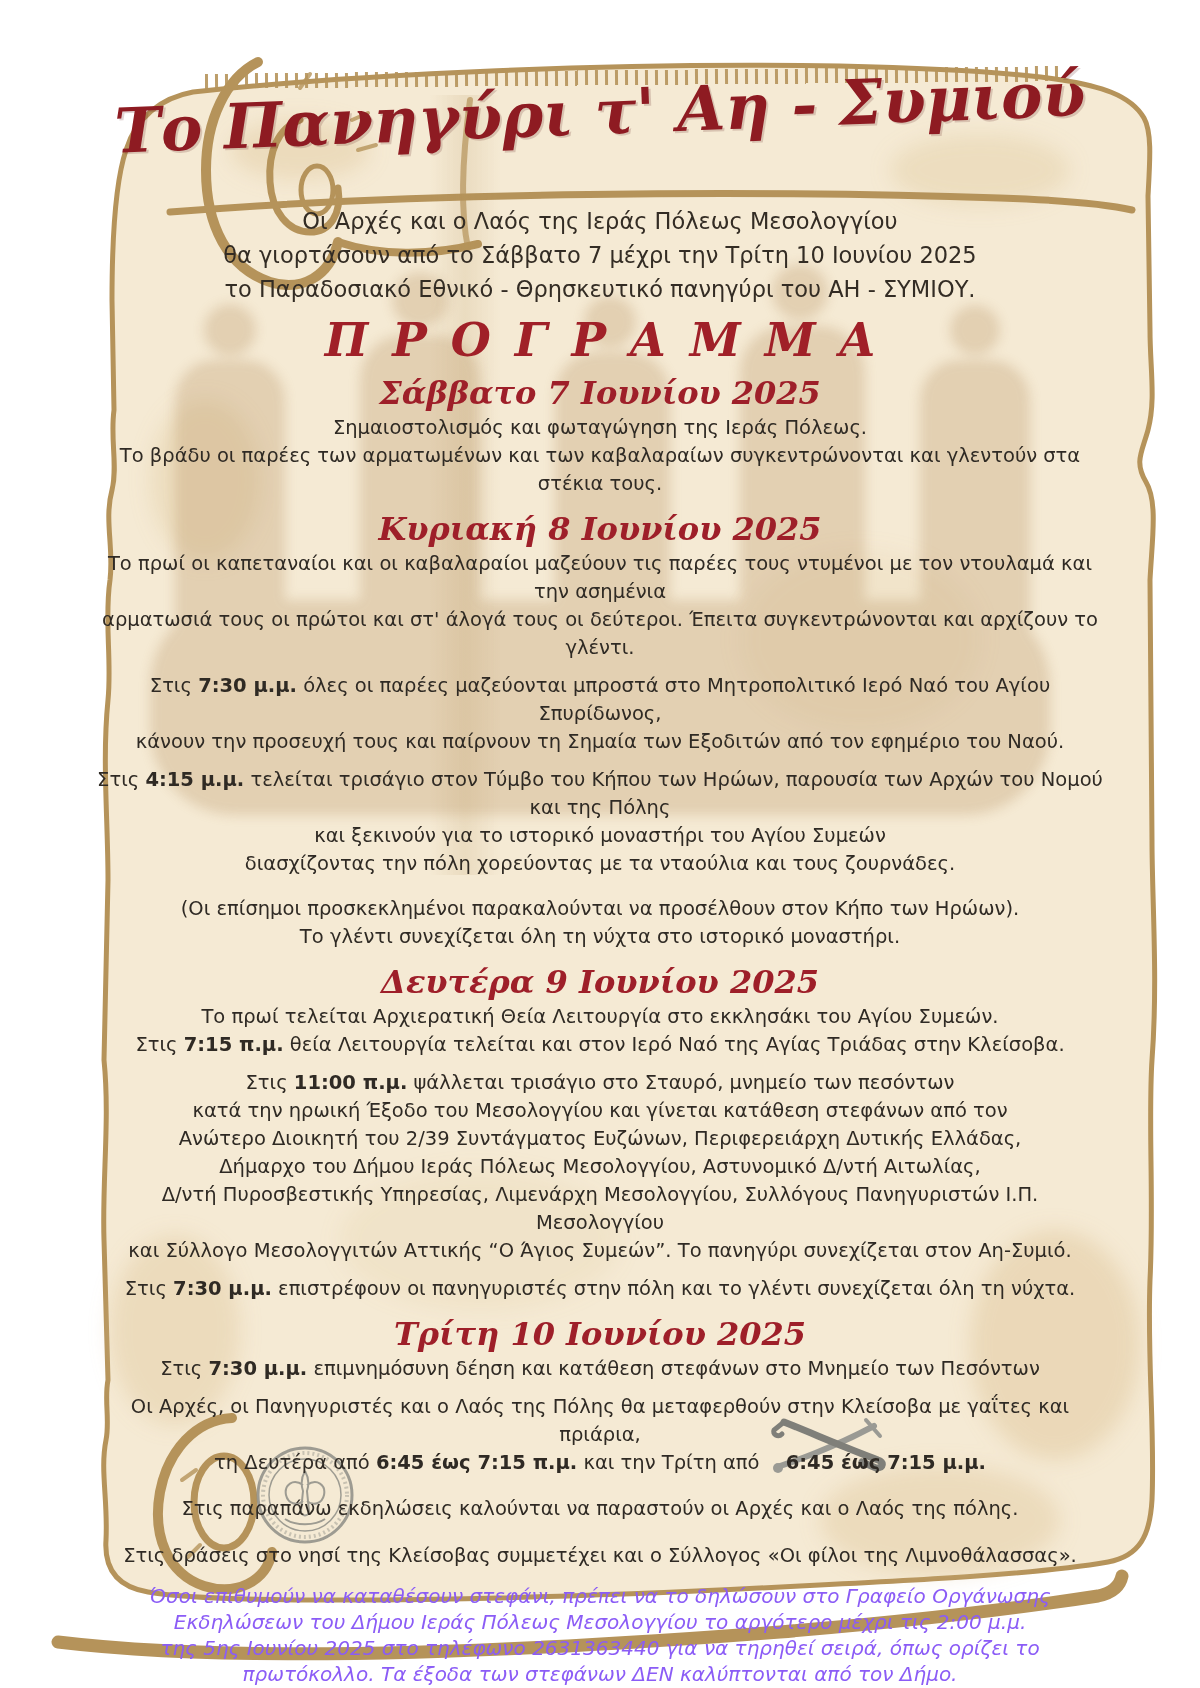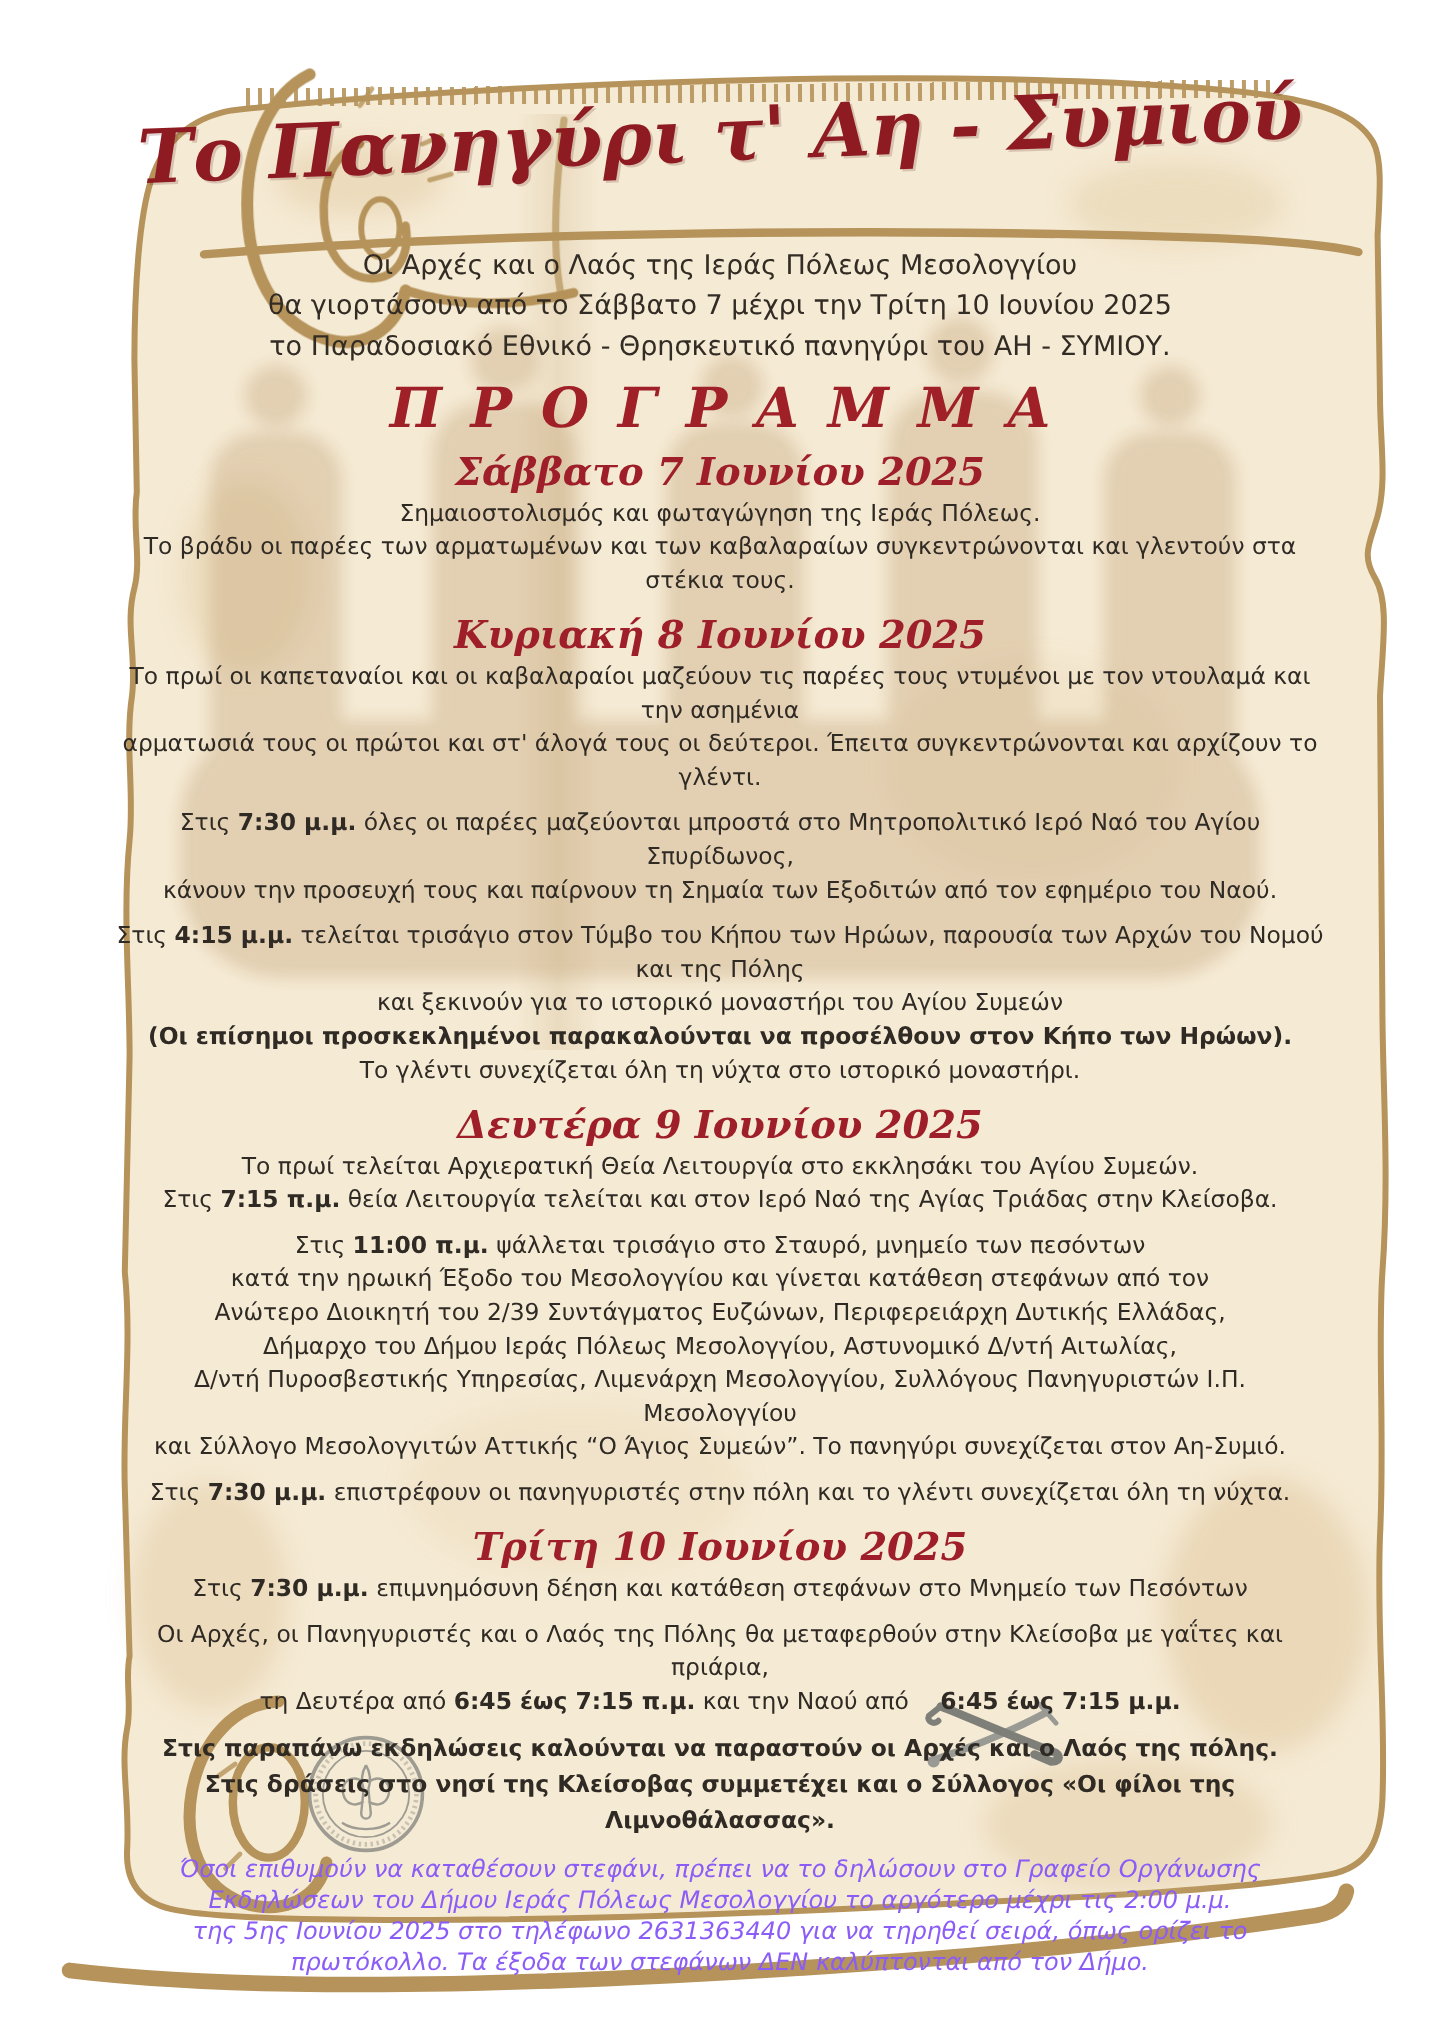--- a/index.html
+++ b/index.html
@@ -18,21 +18,21 @@
   .intro{margin-top:56px;}
   .intro-line{font-size:22.5px;line-height:34px;color:#332c24;margin:0;}
   .program{font-family:"DejaVu Serif",serif;font-weight:bold;font-style:italic;
            font-size:46px;line-height:52px;letter-spacing:24px;text-indent:24px;
            color:#a02028;margin:8px 0 0 0;}
   .day-heading{font-family:"DejaVu Serif",serif;font-weight:bold;font-style:italic;
            font-size:32px;line-height:42px;color:#9e1f29;margin:10px 0 0 0;}
   .day-heading.first{margin-top:6px;}
   .line{font-size:19.5px;line-height:28px;margin:0;color:#2f2a24;}
   .gap{margin-top:10px;}
-  .bold-line{font-weight:bold;}
+  .bold-line{font-weight:normal;margin-top:17px;}
   .tall{line-height:30px;}
   .footnote{margin-top:12px;}
   .footnote-line{font-style:italic;font-size:20px;line-height:26px;color:#8b5cf6;margin:0;}
 </style>
 </head>
 <body>
 
 <div class="poster">
 
   <svg class="scroll-svg" viewBox="0 0 1200 1688" xmlns="http://www.w3.org/2000/svg">
@@ -143,38 +143,39 @@
     <p class="line">Σημαιοστολισμός και φωταγώγηση της Ιεράς Πόλεως.</p>
     <p class="line">Το βράδυ οι παρέες των αρματωμένων και των καβαλαραίων συγκεντρώνονται και γλεντούν στα στέκια τους.</p>
 
     <h3 class="day-heading">Κυριακή 8 Ιουνίου 2025</h3>
     <p class="line">Το πρωί οι καπεταναίοι και οι καβαλαραίοι μαζεύουν τις παρέες τους ντυμένοι με τον ντουλαμά και την ασημένια</p>
     <p class="line">αρματωσιά τους οι πρώτοι και στ' άλογά τους οι δεύτεροι. Έπειτα συγκεντρώνονται και αρχίζουν το γλέντι.</p>
     <p class="line gap"><span>Στις </span><span style="font-weight: bold;">7:30 μ.μ.</span><span> όλες οι παρέες μαζεύονται μπροστά στο Μητροπολιτικό Ιερό Ναό του Αγίου Σπυρίδωνος,</span></p>
     <p class="line">κάνουν την προσευχή τους και παίρνουν τη Σημαία των Εξοδιτών από τον εφημέριο του Ναού.</p>
     <p class="line gap"><span>Στις </span><span style="font-weight: bold;">4:15 μ.μ.</span><span> τελείται τρισάγιο στον Τύμβο του Κήπου των Ηρώων, παρουσία των Αρχών του Νομού και της Πόλης</span></p>
     <p class="line">και ξεκινούν για το ιστορικό μοναστήρι του Αγίου Συμεών</p>
+    <p class="line">διασχίζοντας την πόλη χορεύοντας με τα νταούλια και τους ζουρνάδες.</p>
     <p class="line bold-line">(Οι επίσημοι προσκεκλημένοι παρακαλούνται να προσέλθουν στον Κήπο των Ηρώων).</p>
     <p class="line">Το γλέντι συνεχίζεται όλη τη νύχτα στο ιστορικό μοναστήρι.</p>
 
     <h3 class="day-heading">Δευτέρα 9 Ιουνίου 2025</h3>
     <p class="line">Το πρωί τελείται Αρχιερατική Θεία Λειτουργία στο εκκλησάκι του Αγίου Συμεών.</p>
     <p class="line"><span>Στις </span><span style="font-weight: bold;">7:15 π.μ.</span><span> θεία Λειτουργία τελείται και στον Ιερό Ναό της Αγίας Τριάδας στην Κλείσοβα.</span></p>
     <p class="line gap"><span>Στις </span><span style="font-weight: bold; text-align: right;">11:00 π.μ.</span><span> ψάλλεται τρισάγιο στο Σταυρό, μνημείο των πεσόντων</span></p>
     <p class="line">κατά την ηρωική Έξοδο του Μεσολογγίου και γίνεται κατάθεση στεφάνων από τον</p>
     <p class="line">Ανώτερο Διοικητή του 2/39 Συντάγματος Ευζώνων, Περιφερειάρχη Δυτικής Ελλάδας,</p>
     <p class="line">Δήμαρχο του Δήμου Ιεράς Πόλεως Μεσολογγίου, Αστυνομικό Δ/ντή Αιτωλίας,</p>
     <p class="line">Δ/ντή Πυροσβεστικής Υπηρεσίας, Λιμενάρχη Μεσολογγίου, Συλλόγους Πανηγυριστών Ι.Π. Μεσολογγίου</p>
     <p class="line">και Σύλλογο Μεσολογγιτών Αττικής “Ο Άγιος Συμεών”. Το πανηγύρι συνεχίζεται στον Αη-Συμιό.</p>
     <p class="line gap"><span>Στις </span><span style="font-weight: bold;">7:30 μ.μ.</span><span> επιστρέφουν οι πανηγυριστές στην πόλη και το γλέντι συνεχίζεται όλη τη νύχτα.</span></p>
 
     <h3 class="day-heading">Τρίτη 10 Ιουνίου 2025</h3>
     <p class="line"><span>Στις </span><span style="font-weight: bold;">7:30 μ.μ.</span><span> επιμνημόσυνη δέηση και κατάθεση στεφάνων στο Μνημείο των Πεσόντων</span></p>
     <p class="line gap">Οι Αρχές, οι Πανηγυριστές και ο Λαός της Πόλης θα μεταφερθούν στην Κλείσοβα με γαΐτες και πριάρια,</p>
-    <p class="line"><span>τη Δευτέρα από </span><span style="font-weight: bold;">6:45 έως 7:15 π.μ.</span><span> και την Ναού από </span><span style="font-weight: bold; margin-left: 20px;">6:45 έως 7:15 μ.μ.</span></p>
+    <p class="line"><span>τη Δευτέρα από </span><span style="font-weight: bold;">6:45 έως 7:15 π.μ.</span><span> και την Τρίτη από </span><span style="font-weight: bold; margin-left: 20px;">6:45 έως 7:15 μ.μ.</span></p>
     <p class="line bold-line gap tall">Στις παραπάνω εκδηλώσεις καλούνται να παραστούν οι Αρχές και ο Λαός της πόλης.</p>
     <p class="line bold-line tall">Στις δράσεις στο νησί της Κλείσοβας συμμετέχει και ο Σύλλογος «Οι φίλοι της Λιμνοθάλασσας».</p>
 
     <div class="footnote">
       <p class="footnote-line">Όσοι επιθυμούν να καταθέσουν στεφάνι, πρέπει να το δηλώσουν στο Γραφείο Οργάνωσης Εκδηλώσεων του Δήμου Ιεράς Πόλεως Μεσολογγίου το αργότερο μέχρι τις 2:00 μ.μ.</p>
       <p class="footnote-line">της 5ης Ιουνίου 2025 στο τηλέφωνο 2631363440 για να τηρηθεί σειρά, όπως ορίζει το πρωτόκολλο. Τα έξοδα των στεφάνων ΔΕΝ καλύπτονται από τον Δήμο.</p>
     </div>
 
   </div>
 </div>

